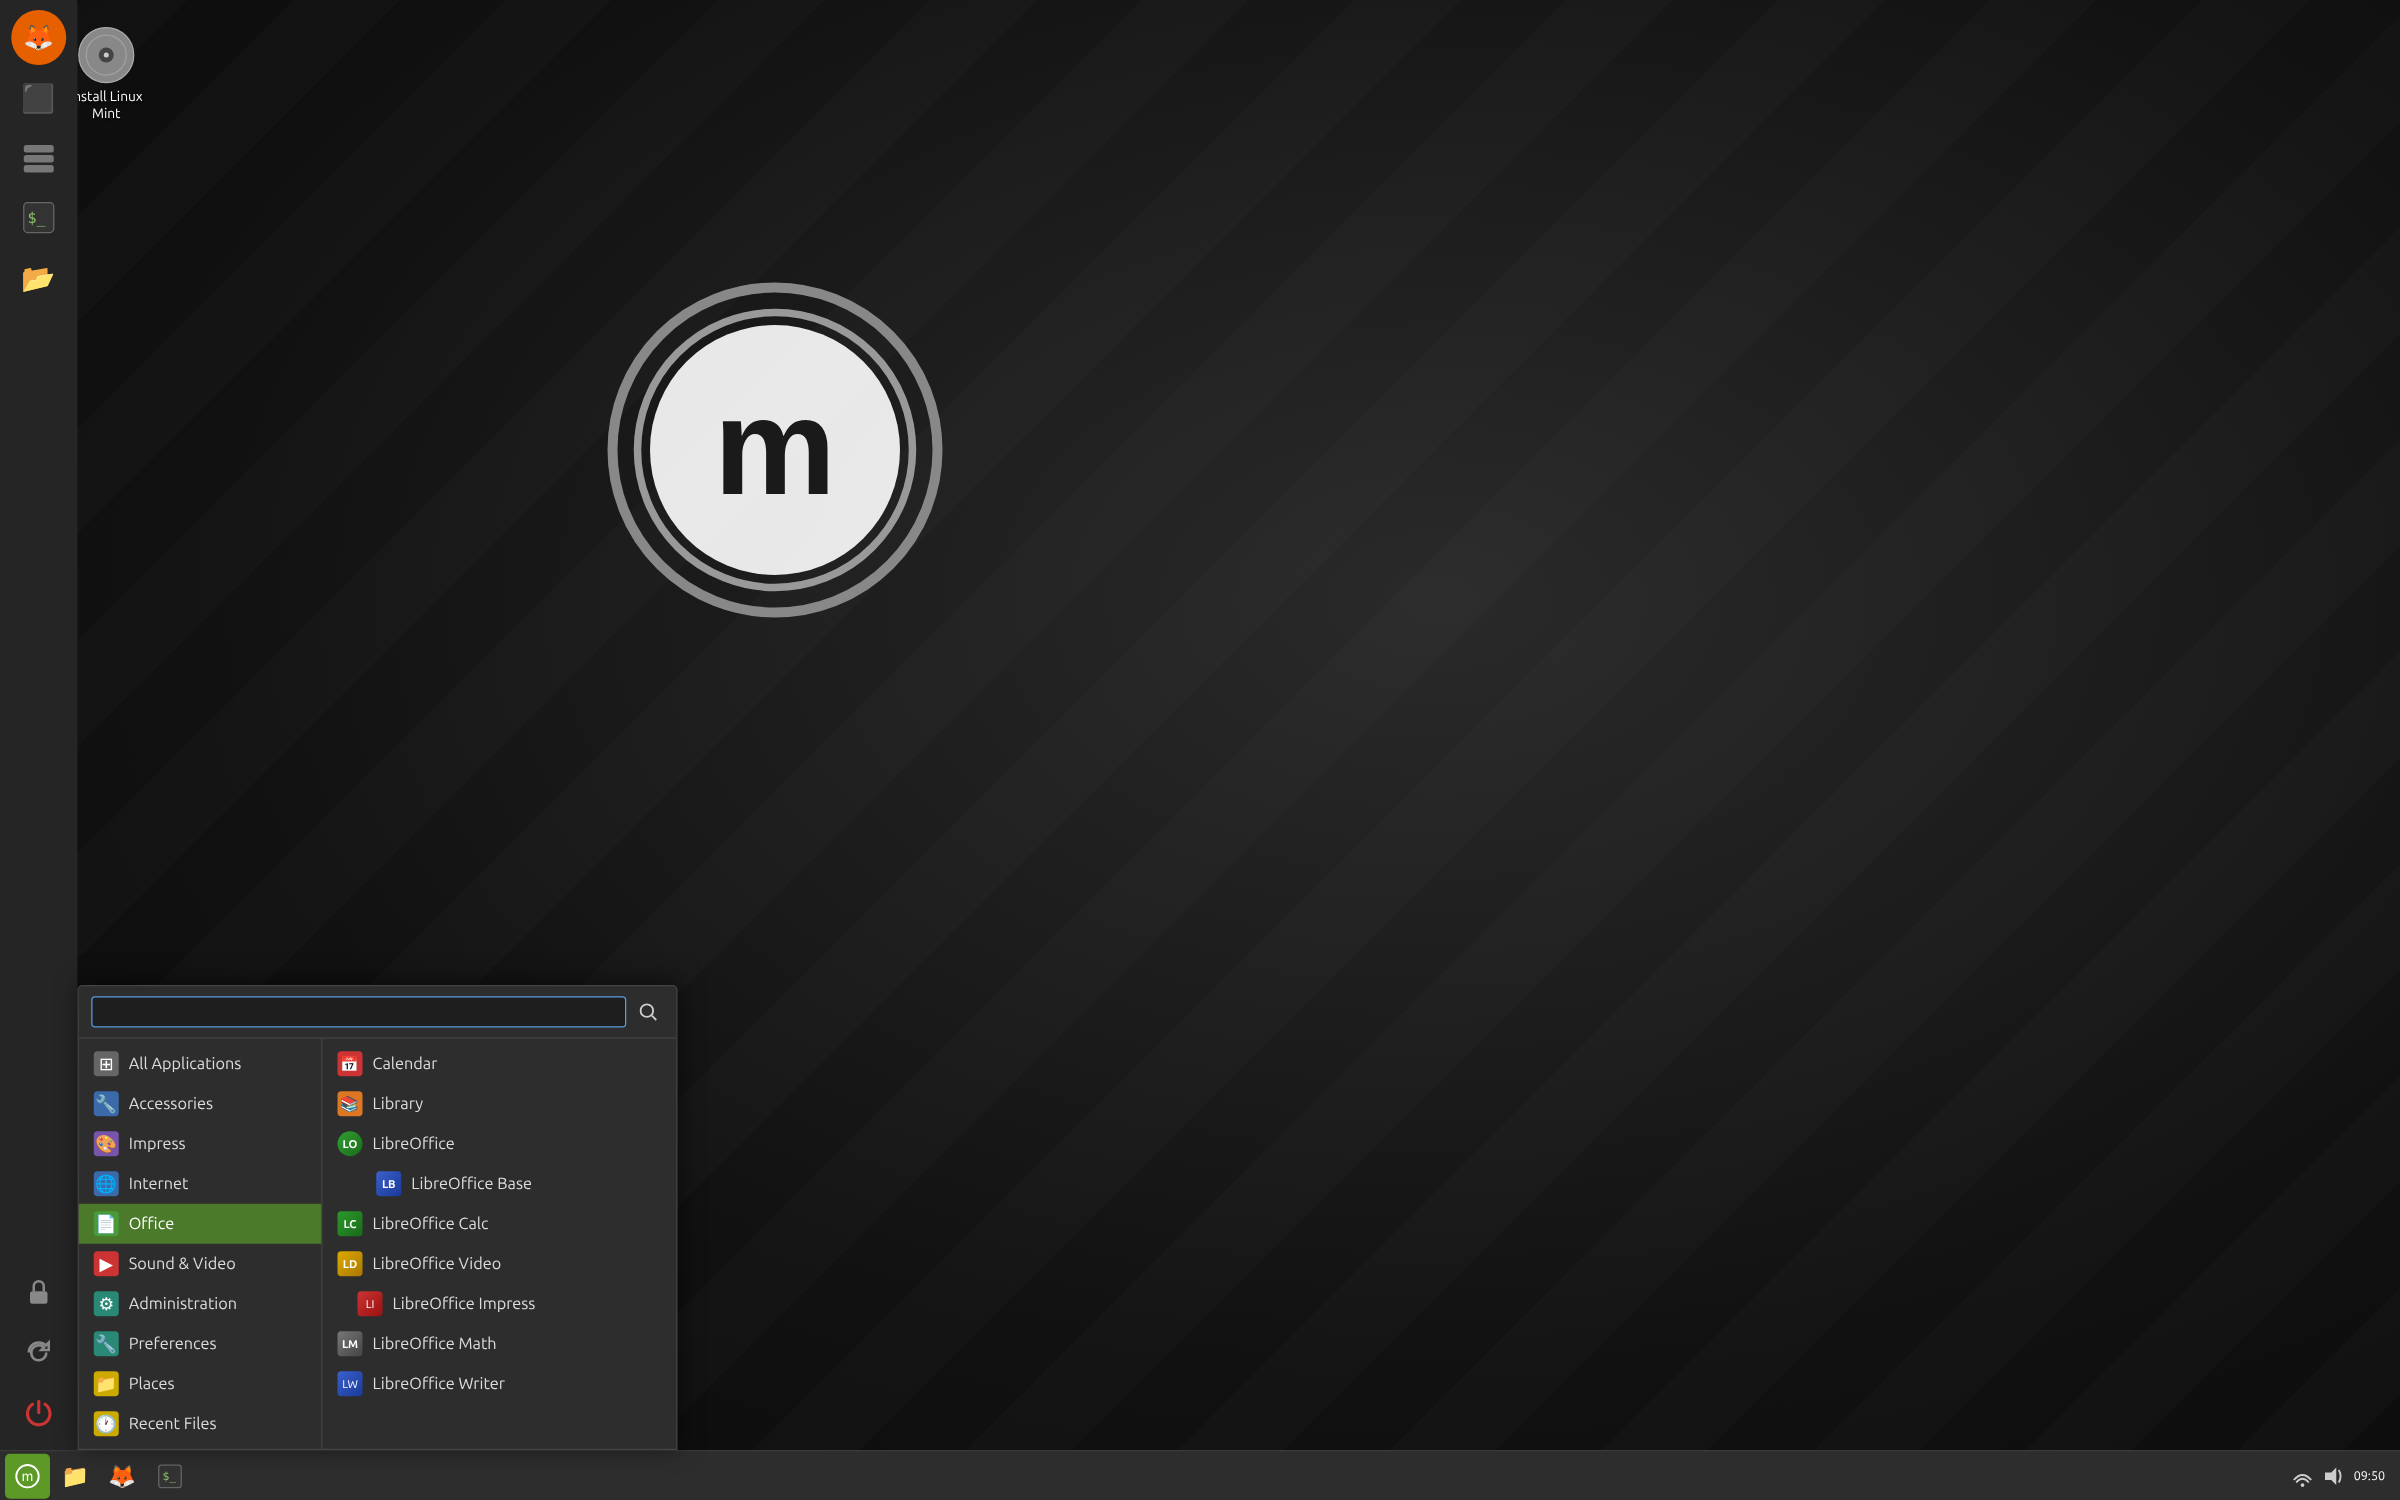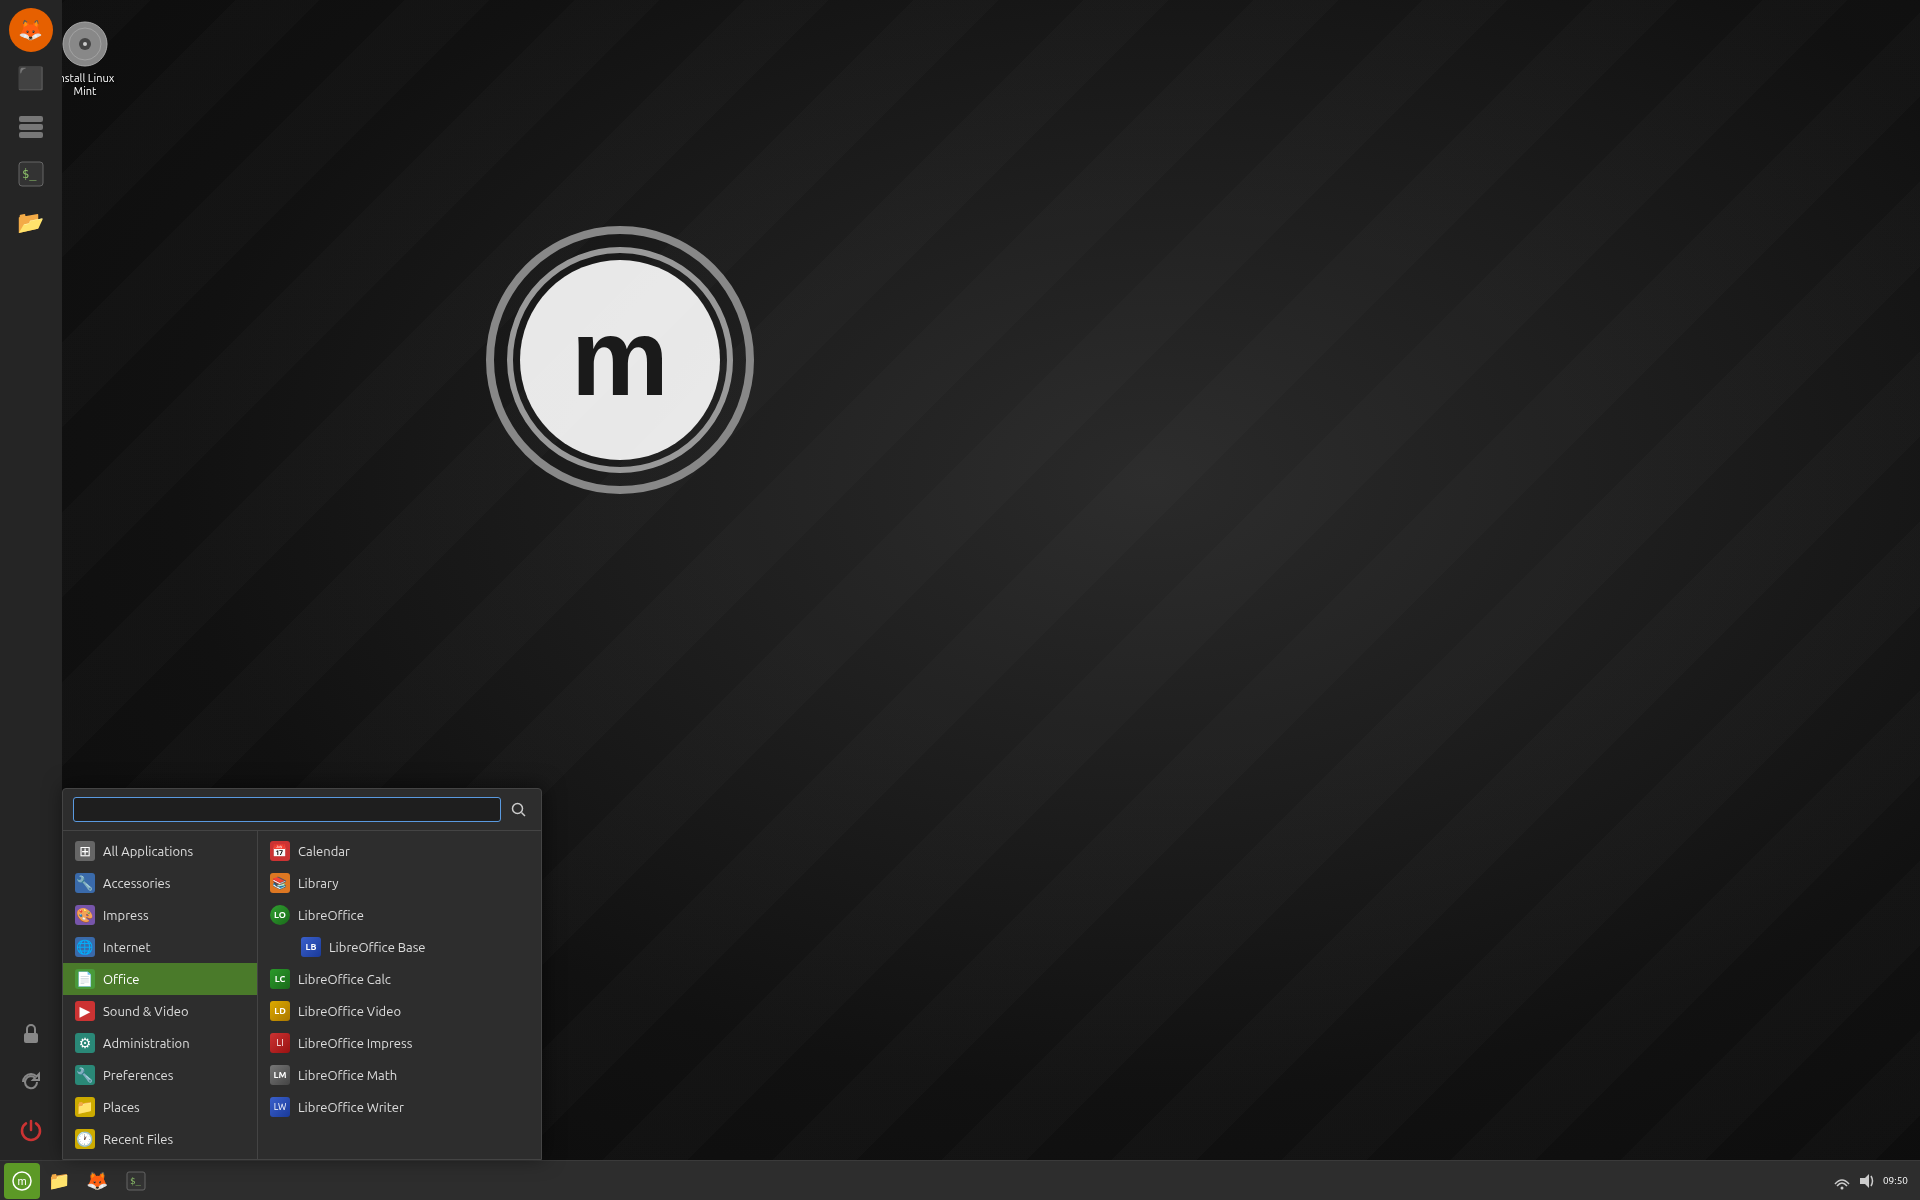--- a/index.html
+++ b/index.html
@@ -451,21 +451,21 @@
           <div class="item-icon lo-icon" style="background: linear-gradient(135deg, #2a9a2a, #1a6a1a); color: white; font-size: 9px; font-weight: bold;">LC</div>
           <span class="item-label">LibreOffice Calc</span>
         </div>
 
         <div class="menu-item">
           <div class="item-icon lo-icon" style="background: linear-gradient(135deg, #ddaa00, #aa7700); color: white; font-size: 9px; font-weight: bold;">LD</div>
           <span class="item-label">LibreOffice Video</span>
         </div>
 
         <div class="menu-item">
-          <div class="item-icon lo-icon" style="background: linear-gradient(135deg, #cc3333, #991111); color: white; font-size: 9px; font-weight: normal;">LI</div>
+          <div class="item-icon lo-icon" style="background: linear-gradient(135deg, #cc3333, #991111); color: white; font-size: 9px; font-weight: normal; margin-left: 16px;">LI</div>
           <span class="item-label">LibreOffice Impress</span>
         </div>
 
         <div class="menu-item">
           <div class="item-icon lo-icon" style="background: linear-gradient(135deg, #777, #444); color: white; font-size: 9px; font-weight: bold;">LM</div>
           <span class="item-label">LibreOffice Math</span>
         </div>
 
         <div class="menu-item">
           <div class="item-icon lo-icon" style="background: linear-gradient(135deg, #3a60cc, #1a3a99); color: white; font-size: 9px; font-weight: normal;">LW</div>

